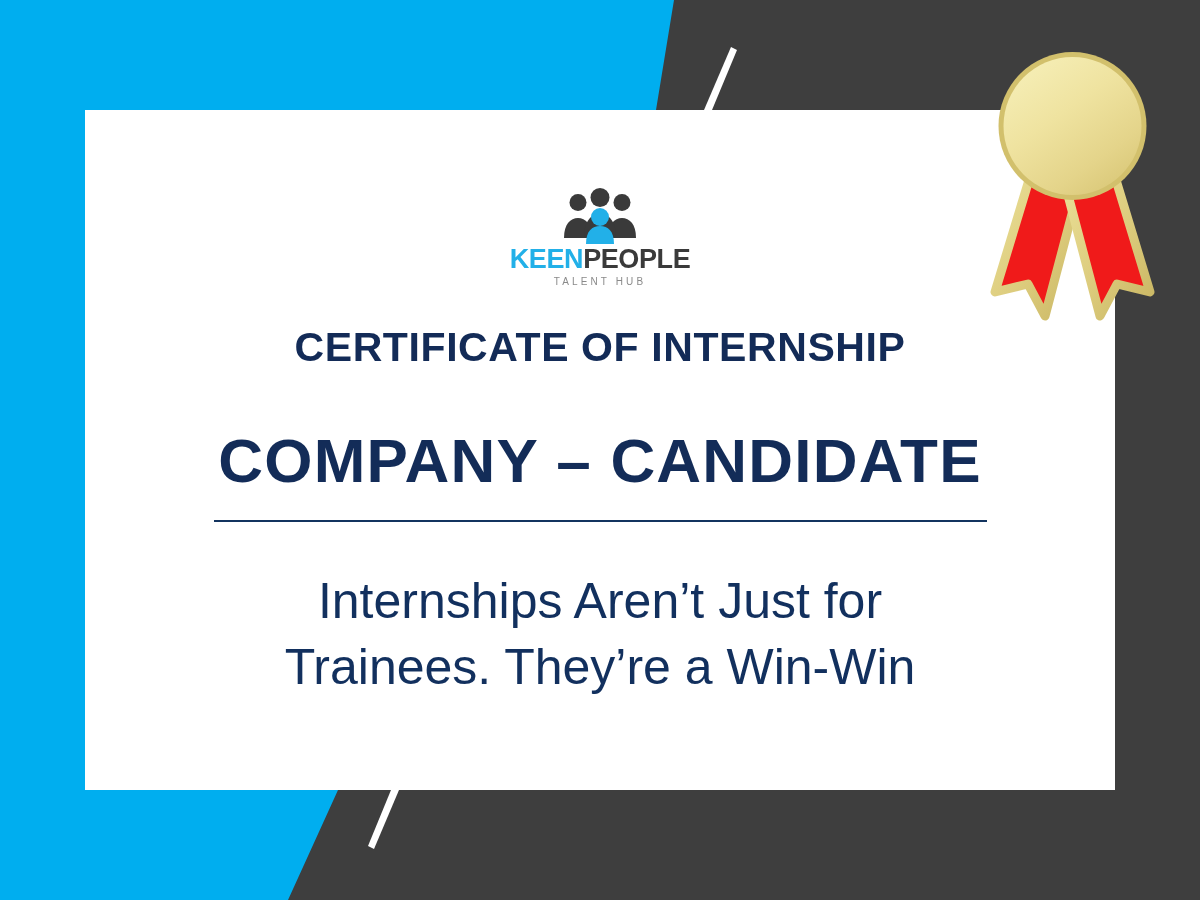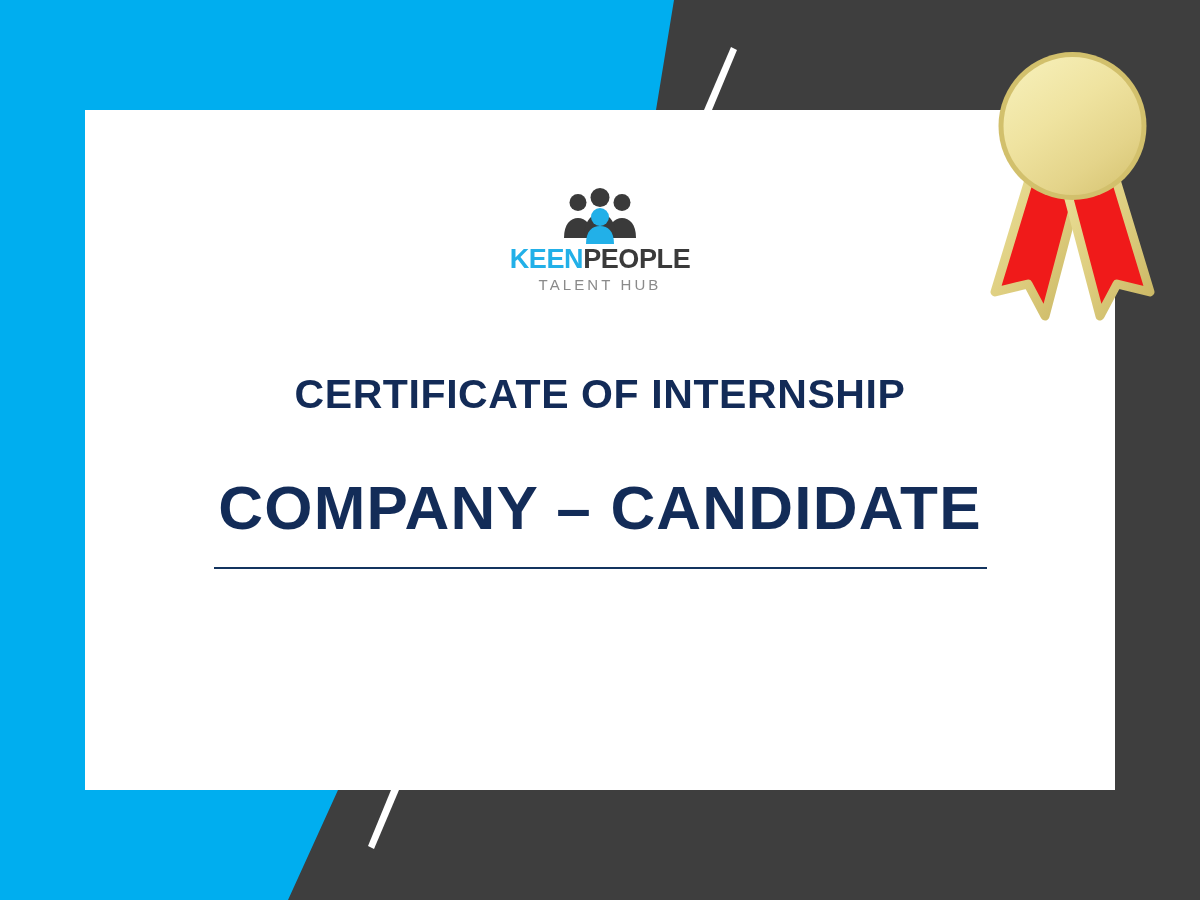--- a/index.html
+++ b/index.html
@@ -64,30 +64,30 @@
     font-size: 27px;
     font-weight: bold;
     letter-spacing: -0.4px;
     line-height: 1;
     white-space: nowrap;
   }
   .logo-keen  { color: #22B0E8; }
   .logo-people{ color: #3A3A3A; }
   .logo-sub {
     margin-top: 4px;
-    font-size: 15px;
+    font-size: 10px;
     letter-spacing: 3.1px;
     color: #8A8A8A;
     line-height: 1;
     white-space: nowrap;
   }
 
   
   .kicker {
-    margin-top: 82px;
+    margin-top: 40px;
     font-size: 41px;
     font-weight: bold;
     letter-spacing: 0.6px;
     color: #132B57;
     line-height: 1;
     text-align: center;
     white-space: nowrap;
   }
 
   .headline {
@@ -166,20 +166,21 @@
         <div class="logo-word"><span class="logo-keen">KEEN</span><span class="logo-people">PEOPLE</span></div>
         <div class="logo-sub">TALENT HUB</div>
       </div>
 
       <div class="kicker">CERTIFICATE OF INTERNSHIP</div>
 
       <div class="headline">COMPANY – CANDIDATE</div>
 
       <div class="rule"></div>
 
+      <div class="subtitle">Internships Aren’t Just for Trainees. They’re a Win-Win</div>
 
     </div>
   </div>
 
   <div class="badge">
     <svg viewBox="0 0 175 290">
       <defs>
         <linearGradient id="goldGrad" x1="0.15" y1="0" x2="0.85" y2="1">
           <stop offset="0%" stop-color="#F6EFB8"></stop>
           <stop offset="40%" stop-color="#EFE3A0"></stop>

